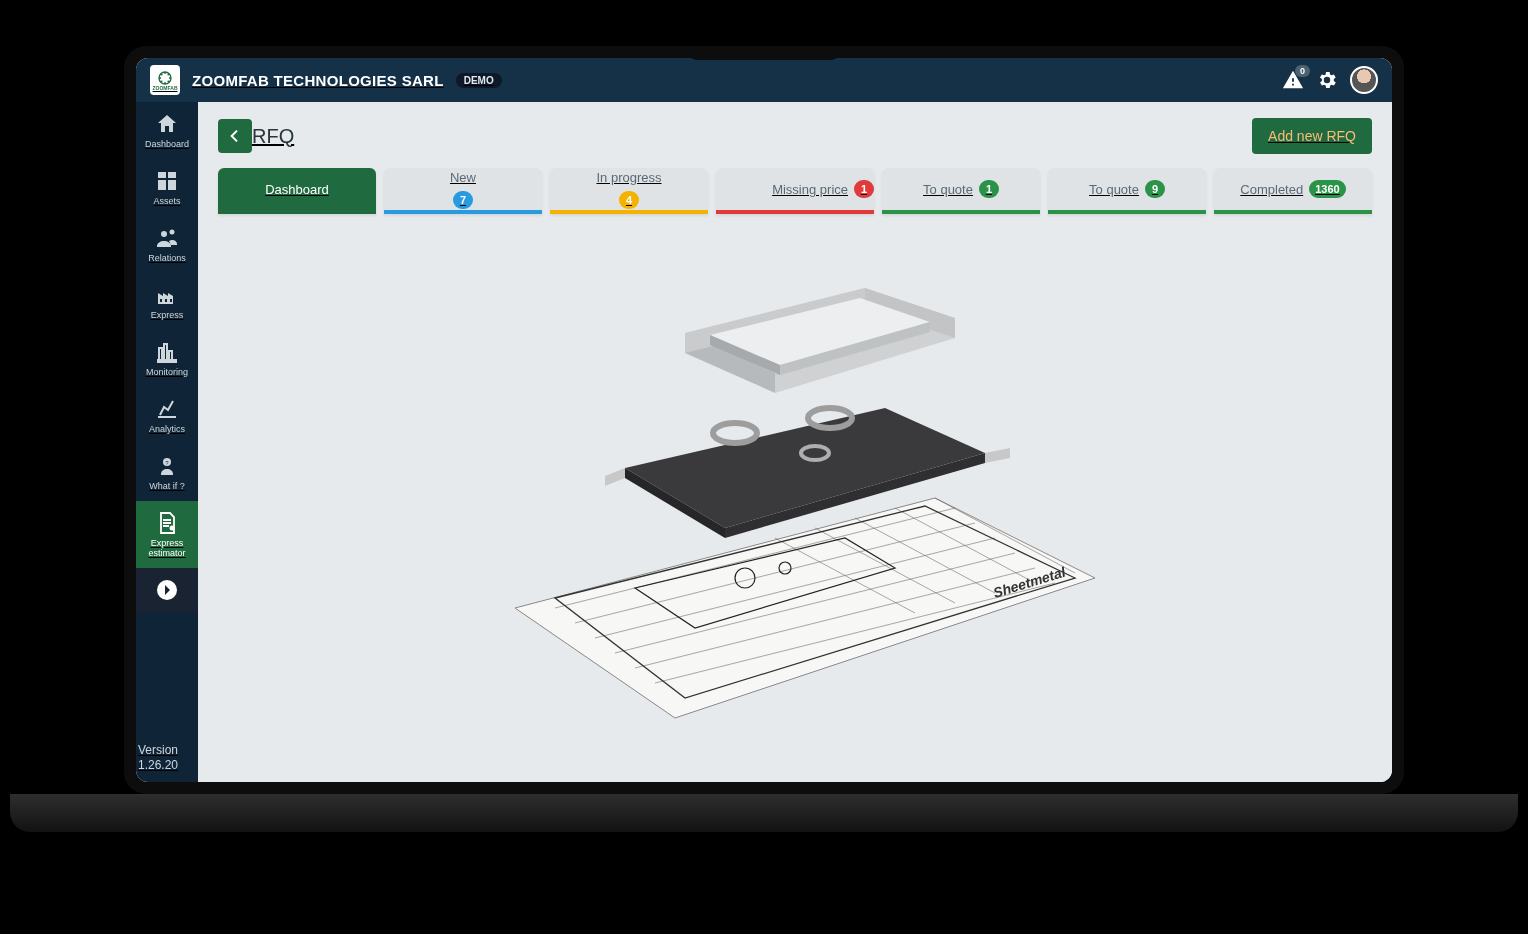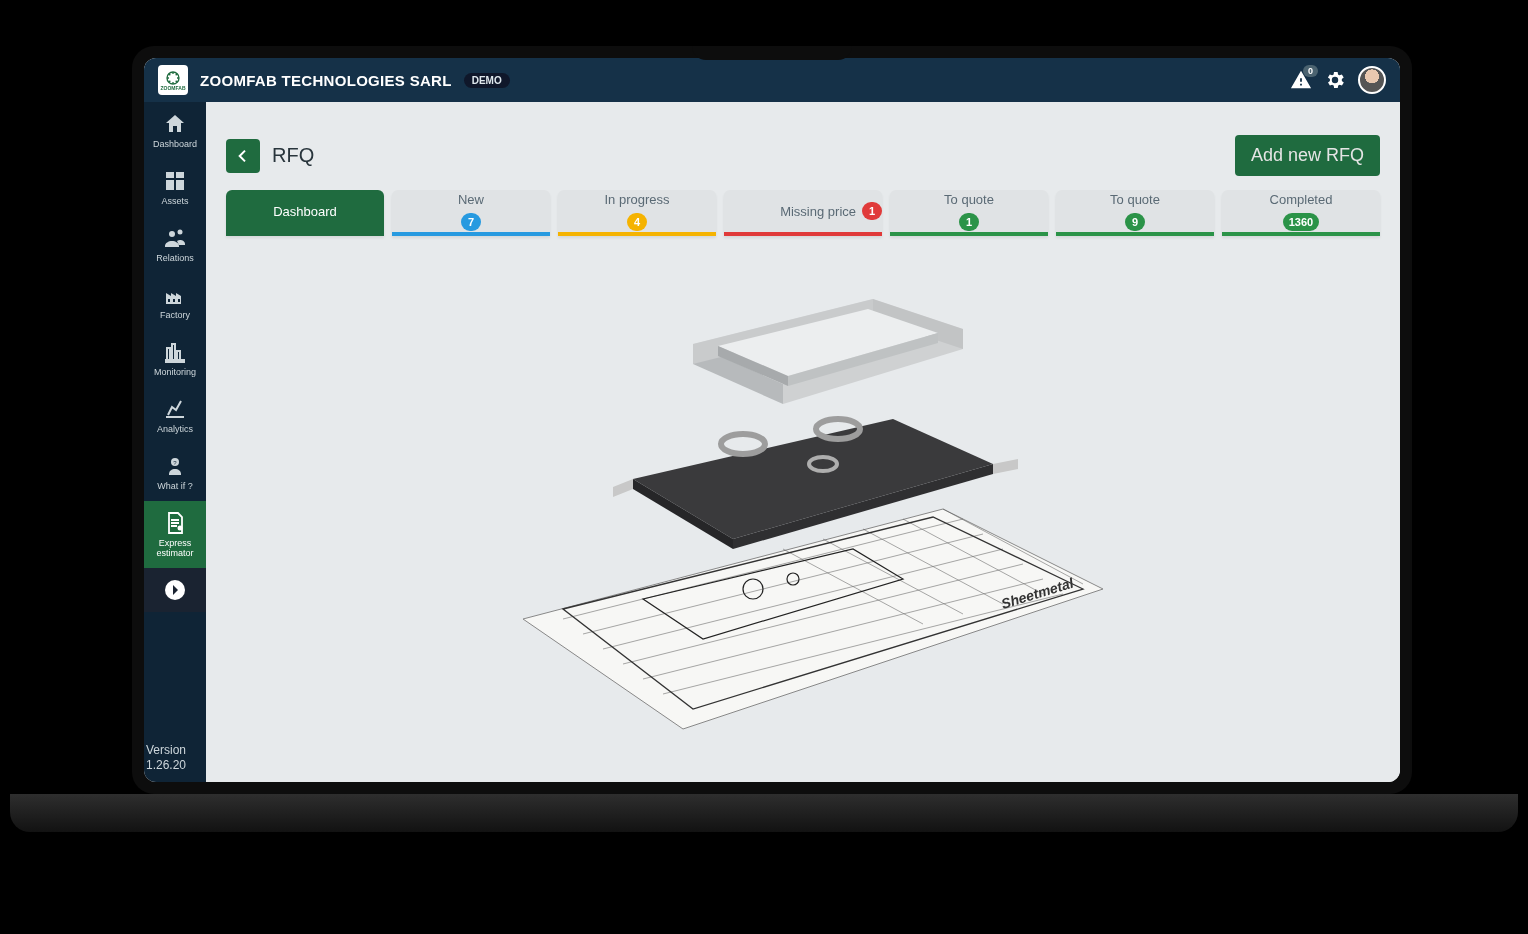--- a/index.html
+++ b/index.html
@@ -13,23 +13,24 @@
     --grey-bg:#e7eaec;
     --text-muted:#5a6a75;
   }
   *{box-sizing:border-box;font-family:"Segoe UI",Arial,sans-serif;}
   html,body{margin:0;height:100%;background:#000;}
   .stage{
     width:1528px;height:934px;background:#000;position:relative;overflow:hidden;
   }
   
   .laptop{
-    position:absolute;left:132px;top:46px;width:1280px;height:748px;
+    position:absolute;left:124px;top:46px;width:1280px;height:748px;
     background:#0d0d0d;border-radius:22px;padding:12px;
     box-shadow:0 20px 40px rgba(0,0,0,.6);
+    text-decoration:underline;
   }
   .screen{
     width:100%;height:100%;background:#fff;border-radius:12px;overflow:hidden;
     display:flex;flex-direction:column;
   }
   .base{
     position:absolute;left:10px;right:10px;top:794px;height:38px;
     background:linear-gradient(#2e2e2e,#121212);border-radius:0 0 20px 20px;
   }
   .notch{
@@ -77,47 +78,47 @@
   .nav-item svg{width:24px;height:24px;fill:#cdd6db;}
   .nav-item.active{background:var(--green);color:#fff;}
   .nav-item.active svg{fill:#fff;}
   .nav-item.arrow{background:#1a2331;}
   .nav-item.arrow svg{fill:#fff;}
   .sidebar-spacer{flex:1;}
   .version{font-size:12px;text-align:left;padding:8px 2px;color:#cdd6db;line-height:1.3;}
 
   
   .main{flex:1;background:var(--grey-bg);padding:16px 20px;min-width:0;display:flex;flex-direction:column;}
-  .page-header{display:flex;align-items:center;gap:12px;margin-bottom:14px;margin-top:17px;}
+  .page-header{display:flex;align-items:center;margin-bottom:14px;}
   .back-btn{
     width:34px;height:34px;background:var(--green);border-radius:4px;
     display:flex;align-items:center;justify-content:center;cursor:pointer;
   }
   .back-btn svg{width:16px;height:16px;fill:#fff;}
   .page-title{font-size:20px;color:#29353c;font-weight:500;}
   .header-spacer{flex:1;}
   .add-btn{
-    background:var(--green);color:#e5e5e5;border:none;border-radius:4px;
-    padding:10px 16px;font-size:18px;cursor:pointer;
+    background:var(--green);color:#fdba74;border:none;border-radius:4px;
+    padding:10px 16px;font-size:14px;cursor:pointer;
   }
 
   
   .tabs{display:flex;gap:8px;margin-bottom:16px;}
   .tab{
     flex:1;background:#e0e3e5;border-radius:6px 6px 0 0;
     display:flex;align-items:center;justify-content:center;gap:6px;
     height:46px;font-size:13px;color:var(--text-muted);cursor:pointer;
     border-bottom:4px solid transparent;
     box-shadow:0 2px 3px rgba(0,0,0,.08);
   }
   .tab.active{background:var(--green);color:#fff;border-bottom-color:var(--green);}
   .tab.u-blue{border-bottom-color:var(--blue);flex-direction:column;}
   .tab.u-yellow{border-bottom-color:var(--yellow);flex-direction:column;}
   .tab.u-red{border-bottom-color:#e03a3a;justify-content:flex-end;}
-  .tab.u-green{border-bottom-color:var(--green-pill);flex-direction:column;}
+  .tab.u-green{border-bottom-color:var(--green-pill);}
   .tab.u-grey{border-bottom-color:#9aa2a8;}
   .count{
     display:inline-flex;align-items:center;justify-content:center;
     min-width:20px;height:18px;padding:0 6px;border-radius:9px;
     font-size:11px;font-weight:700;color:#fff;
   }
   .c-blue{background:var(--blue);}
   .c-yellow{background:var(--yellow);}
   .c-red{background:var(--red-pill);}
   .c-green{background:var(--green-pill);}
@@ -182,21 +183,21 @@
                 <circle cx="9" cy="8" r="3"></circle>
                 <circle cx="17" cy="6" r="2.5"></circle>
                 <path d="M2 20c0-3 3.5-5 7-5s7 2 7 5v1H2zM14 15c1-.6 2.2-1 3-1 2.5 0 5 1.5 5 4v1h-6"></path>
               </svg>
             <span>Relations</span>
           </div>
           <div class="nav-item">
             <svg viewBox="0 0 24 24">
                 <path d="M3 21V10l5 3V10l5 3V10l5 3v8H3zm2-2h2v-3H5zm5 0h2v-3h-2zm5 0h2v-3h-2z"></path>
               </svg>
-            <span>Factory</span>
+            <span>Express</span>
           </div>
           <div class="nav-item">
             <svg viewBox="0 0 24 24">
                 <path d="M4 20V8h3v12zm5 0V4h3v16zm5 0v-9h3v9zM3 22h18v-2H3z" fill="none" stroke="#cdd6db" stroke-width="2"></path>
               </svg>
             <span>Monitoring</span>
           </div>
           <div class="nav-item">
             <svg viewBox="0 0 24 24">
                 <path d="M3 20h18M5 18l4-8 4 3 5-9" fill="none" stroke="#cdd6db" stroke-width="2"></path>

